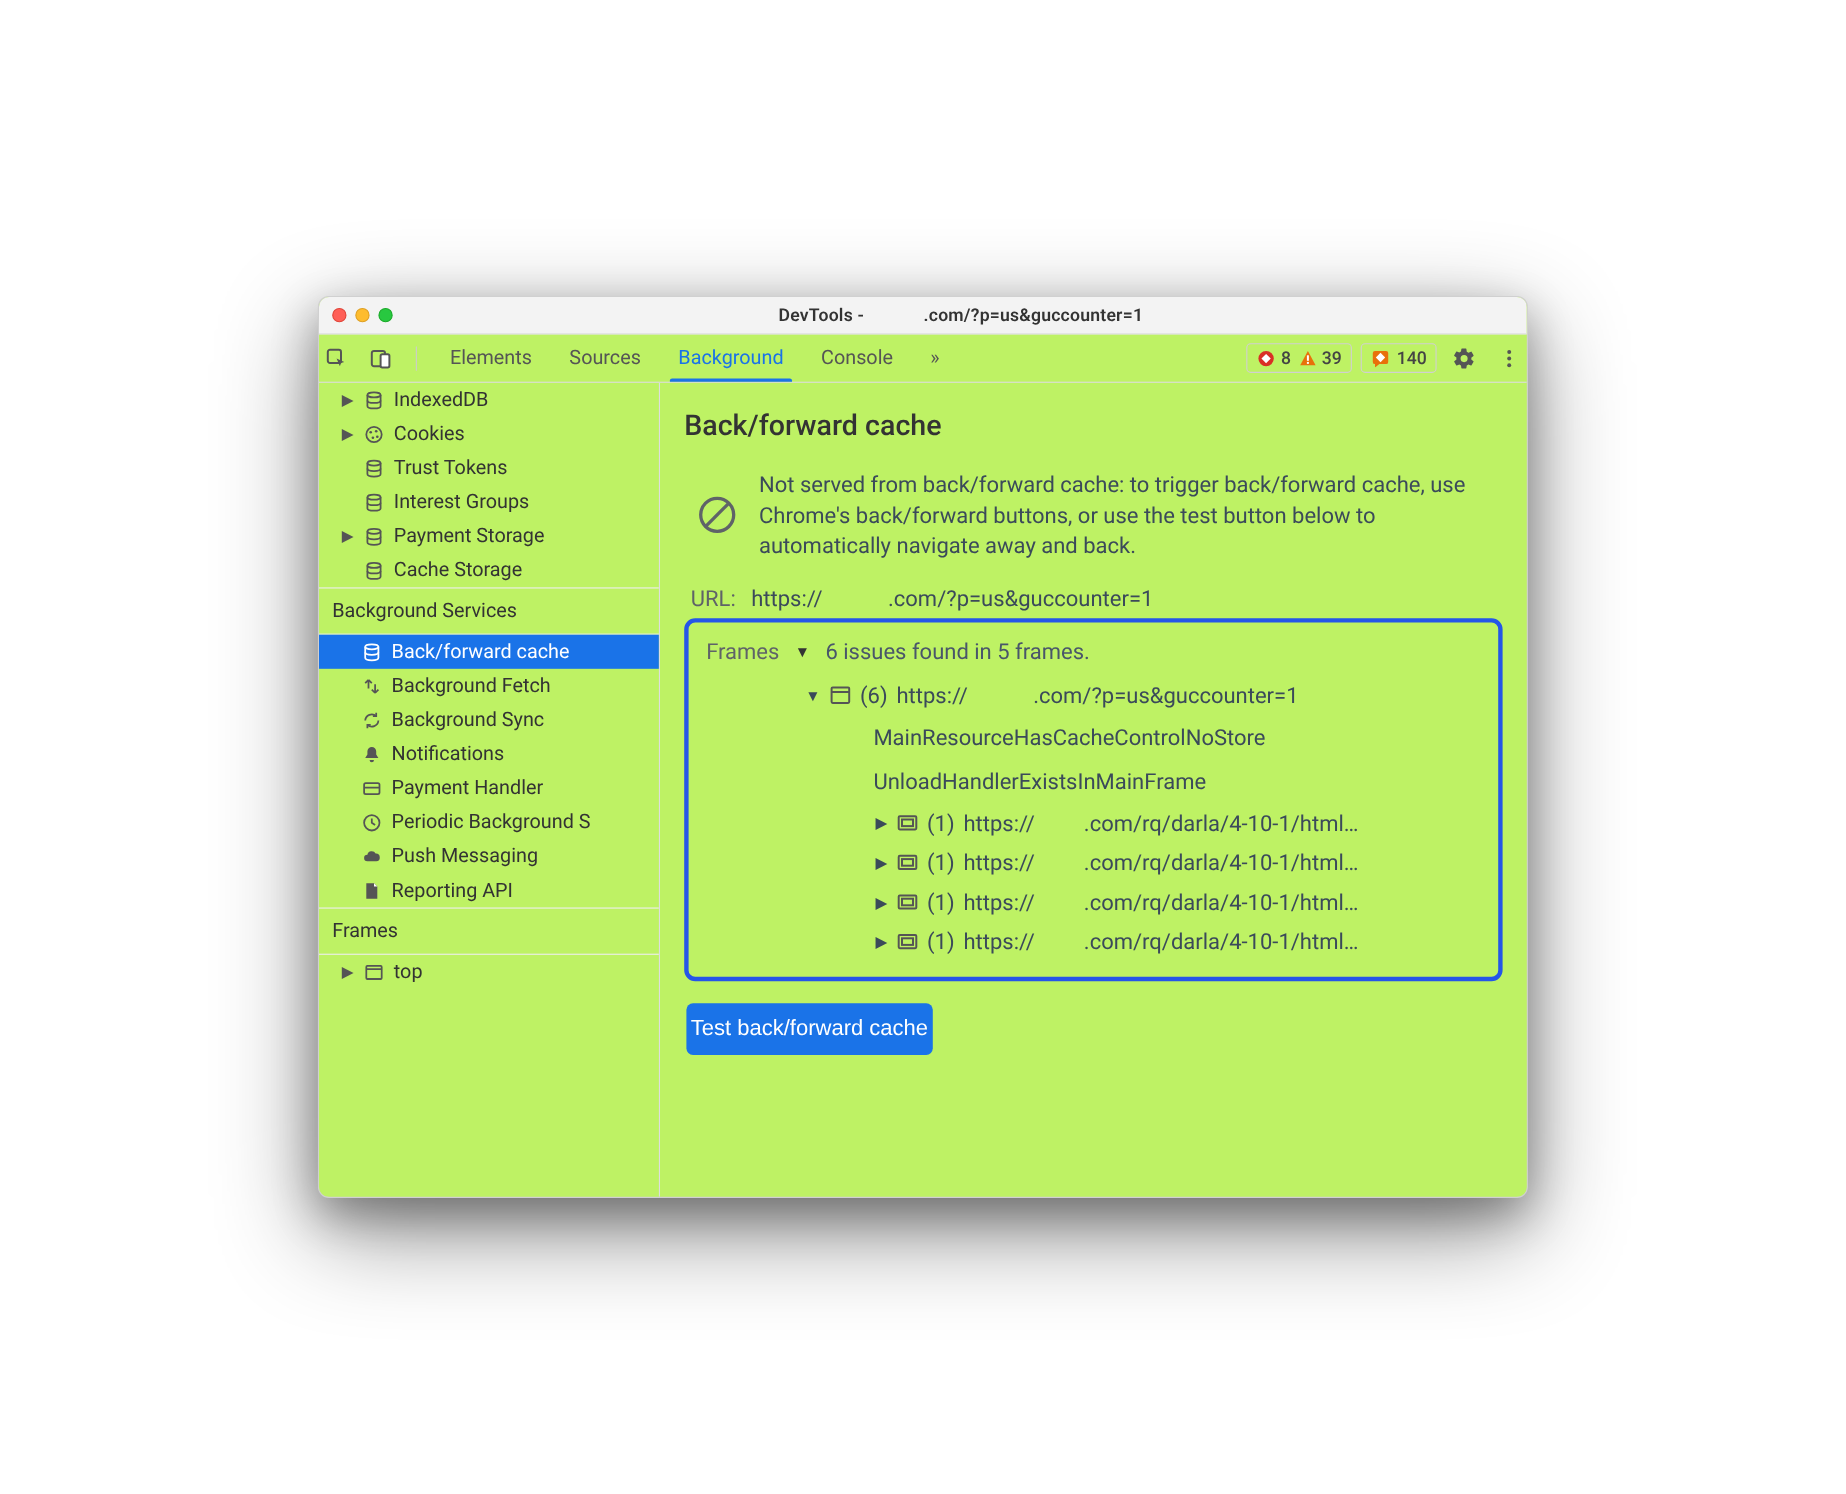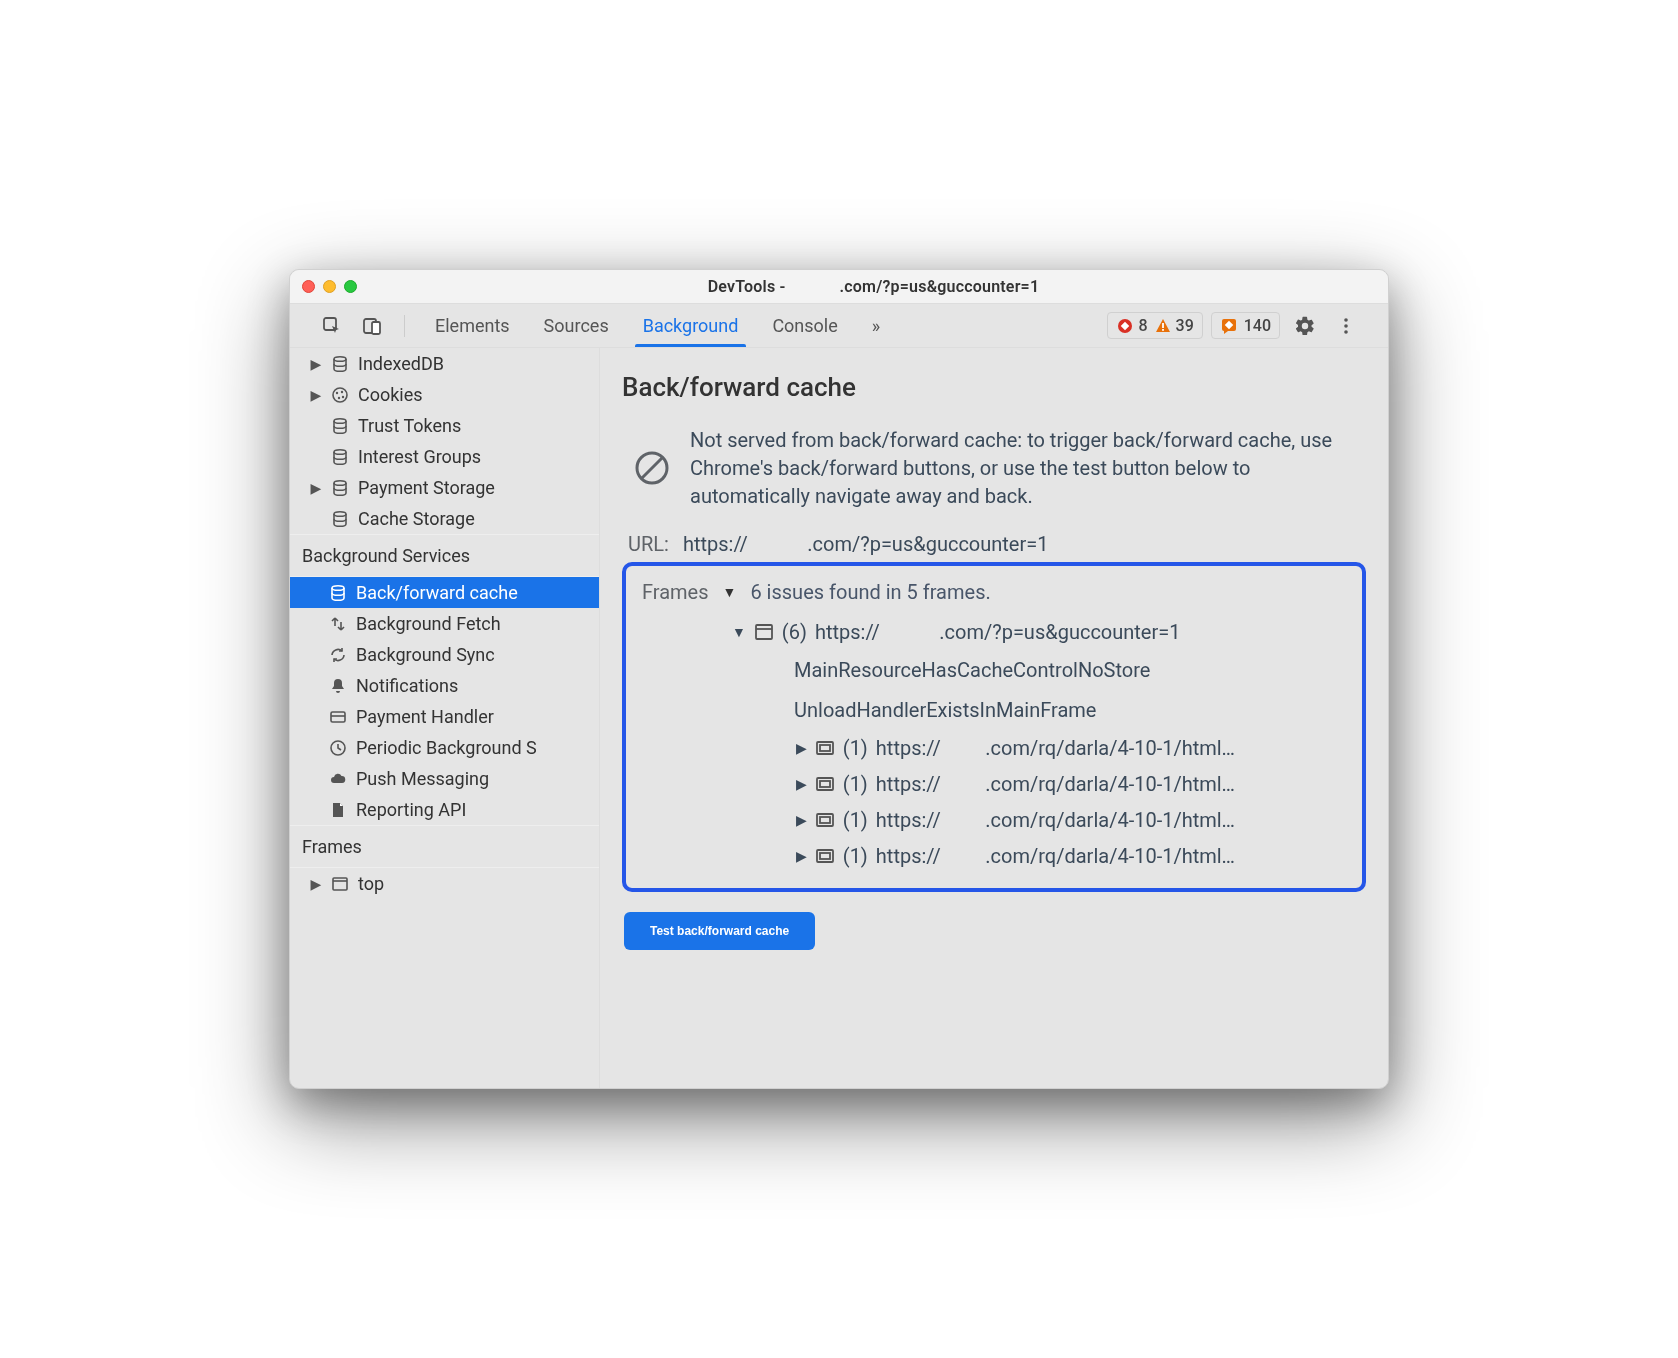--- a/index.html
+++ b/index.html
@@ -10,21 +10,21 @@
     display: flex;
     align-items: center;
     justify-content: center;
     min-height: 100vh;
   }
   .window {
     width: 1100px;
     border-radius: 10px;
     box-shadow: 0 30px 90px rgba(0,0,0,0.45), 0 15px 40px rgba(0,0,0,0.3);
     overflow: hidden;
-    background: #e5e5e5;
+    background: #bef264;
     border: 1px solid #d0d0d0;
   }
   .titlebar {
     height: 34px;
     background: #f3f3f3;
     border-bottom: 1px solid #ddd;
     display: flex;
     align-items: center;
     padding: 0 12px;
   }
@@ -33,21 +33,21 @@
   .tl.close { background: #ff5f57; border: 1px solid #e04438; }
   .tl.min   { background: #febc2e; border: 1px solid #dfa023; }
   .tl.max   { background: #28c840; border: 1px solid #1aab29; }
   .title { flex: 1; text-align: center; font-size: 16px; color: #333; font-weight: 600; letter-spacing: 0.2px; }
 
   .toolbar {
     height: 44px;
     border-bottom: 1px solid #ddd;
     display: flex;
     align-items: center;
-    padding: 0 26px;
+    padding: 0 0;
     gap: 8px;
     font-size: 18px;
     color: #555;
   }
   .toolbar .icon-btn { padding: 4px 6px; display: flex; align-items: center; color: #555; }
   .toolbar-sep { width: 1px; height: 22px; background: #ccc; margin: 0 8px; }
   .tabs { display: flex; gap: 6px; }
   .tab { padding: 10px 14px; color: #555; cursor: default; position: relative; }
   .tab.active { color: #1a73e8; }
   .tab.active::after { content:""; position:absolute; left:6px; right:6px; bottom:-1px; height:3px; background:#1a73e8; border-radius:2px 2px 0 0; }
@@ -86,21 +86,21 @@
   .frames-head .lbl { color:#5f6368; }
   .frames-head .chev { color:#333; font-size:14px; }
   .frame-tree { padding-left: 90px; }
   .node { display:flex; align-items:center; gap:8px; padding: 6px 0; color:#3b4a5a; font-size:20px; white-space:pre; }
   .subnode { padding-left: 64px; }
   .reason { padding: 8px 0 8px 62px; color:#3b4a5a; font-size:20px; }
 
   .test-btn {
     margin-top: 20px; margin-left: 2px;
     background:#1a73e8; color:#fff; border:none;
-    padding: 12px 26px; font-size: 12px; font-weight:700; border-radius:6px;
+    padding: 12px 4px; font-size: 20px; font-weight:400; border-radius:6px;
   }
 </style>
 </head>
 <body>
 
 <div class="window">
 
   <div class="titlebar">
     <div class="traffic">
       <div class="tl close"></div>

